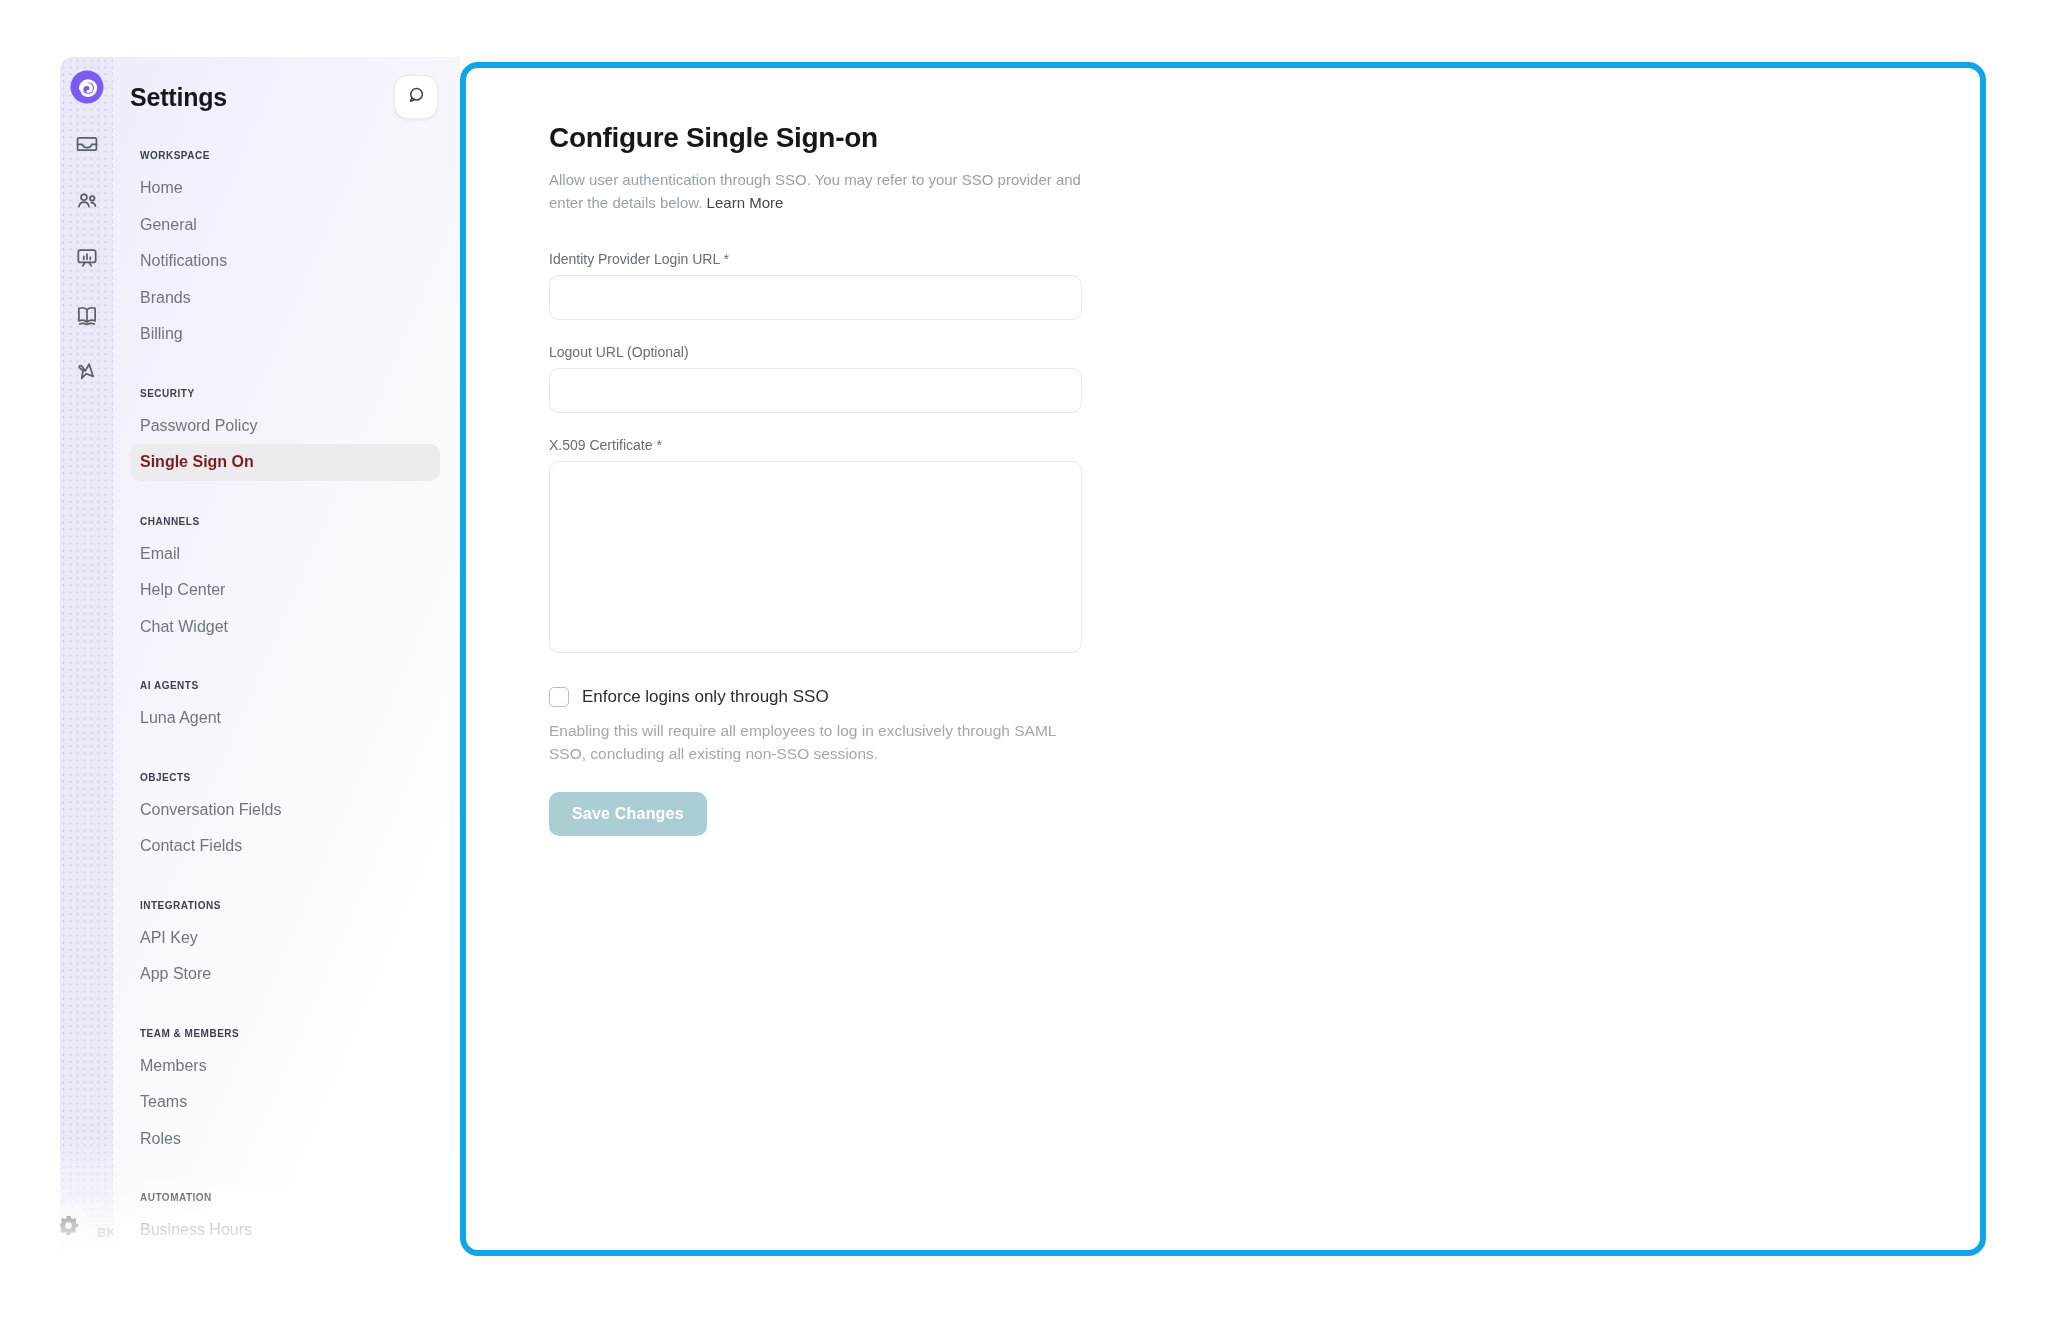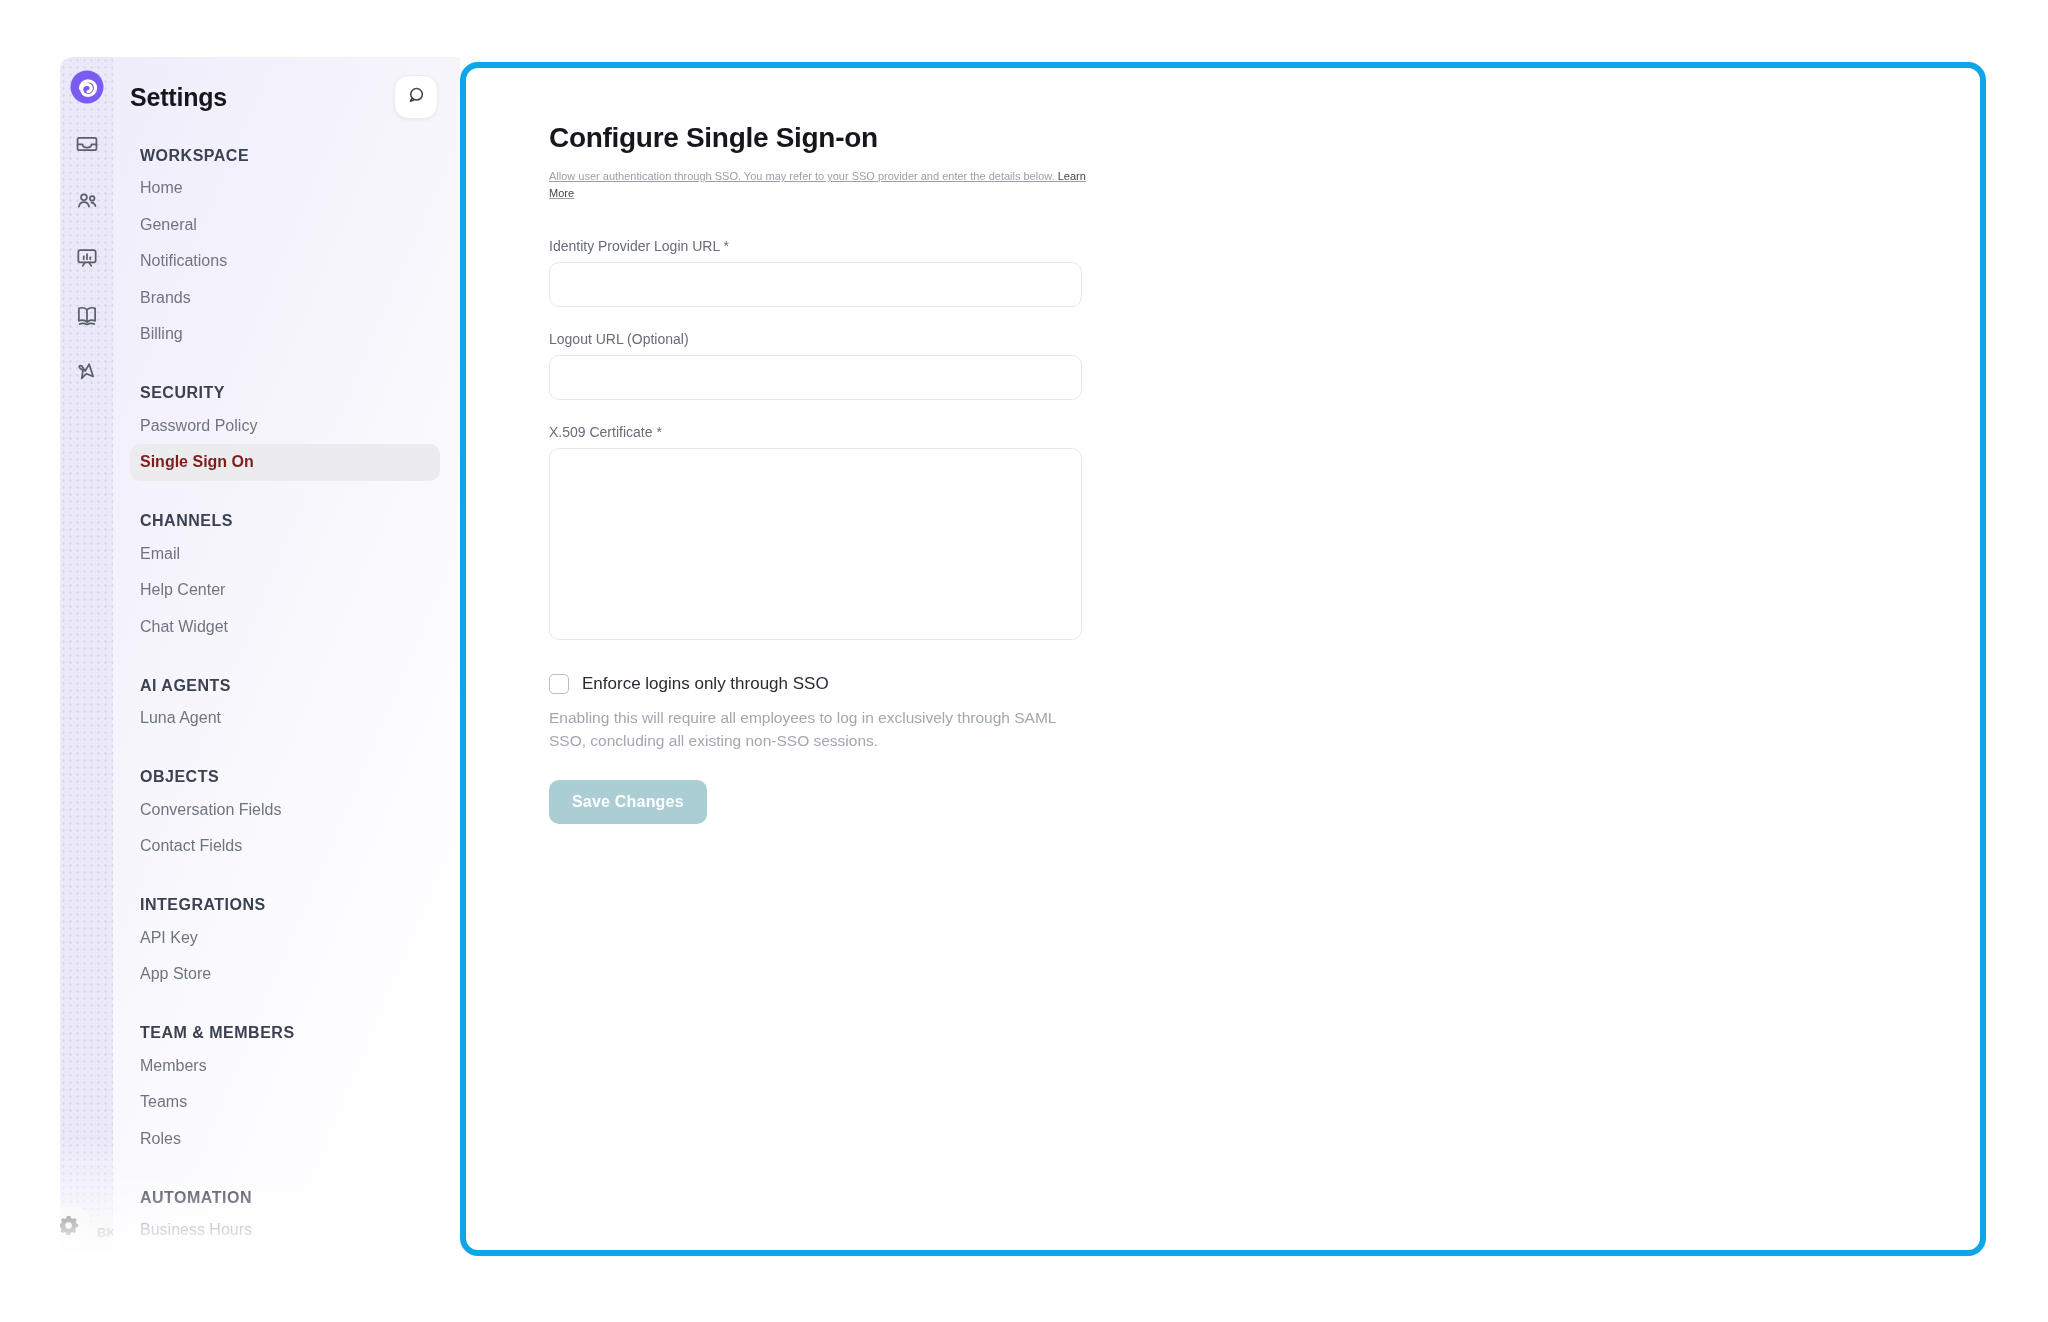--- a/index.html
+++ b/index.html
@@ -55,37 +55,37 @@
     border: 1px solid #eceaf2; box-shadow: 0 1px 3px rgba(25,25,60,.06);
     display: flex; align-items: center; justify-content: center; cursor: pointer;
   }
   .support-btn svg { width: 22px; height: 22px; stroke: #3e434c; fill: none; stroke-width: 1.7; stroke-linecap: round; stroke-linejoin: round; }
 
   .nav { margin-top: 26px; padding: 0 20px 0 17px; }
   .nav-sec { margin-bottom: 30px; }
   .nav-header {
     height: 21px; margin-bottom: 4px; padding-left: 10px;
     display: flex; align-items: center;
-    font-size: 16px; font-weight: 700; letter-spacing: .5px; color: #3b4150; text-align: right;
+    font-size: 10px; font-weight: 700; letter-spacing: .5px; color: #3b4150; text-align: right;
   }
   .nav-item {
     height: 36.5px; padding-left: 10px; border-radius: 10px;
     display: flex; align-items: center;
     font-size: 16px; color: #6f7580; cursor: pointer;
   }
   .nav-item.active { background: #ececef; color: #7f1d1d; font-weight: 700; }
 
   
   .card {
     position: absolute; left: 460px; top: 62px; width: 1526px; height: 1194px;
     background: #ffffff; border: 6px solid #0ea5e9; border-radius: 18px;
   }
   .content { padding: 54px 0 0 83px; width: 640px; }
   .page-heading { font-size: 28px; font-weight: 700; color: #15171c; letter-spacing: -.3px; }
-  .page-desc { margin-top: 14px; width: 545px; font-size: 11px; line-height: 1.55; color: #9aa0ab; text-decoration: underline; }
+  .page-desc { margin-top: 14px; width: 545px; font-size: 15px; line-height: 1.55; color: #9aa0ab; }
   .learn-more { color: #41464f; cursor: pointer; }
 
   .field { margin-top: 24px; width: 533px; }
   .field:first-of-type { margin-top: 36px; }
   .field-label { font-size: 14px; color: #676d78; margin-bottom: 8px; }
   .text-input {
     width: 533px; height: 45px; border: 1px solid #e6e8ee; border-radius: 10px;
     background: #ffffff; font-size: 16px; color: #30343b; padding: 0 14px; outline: none;
   }
   .text-area {

